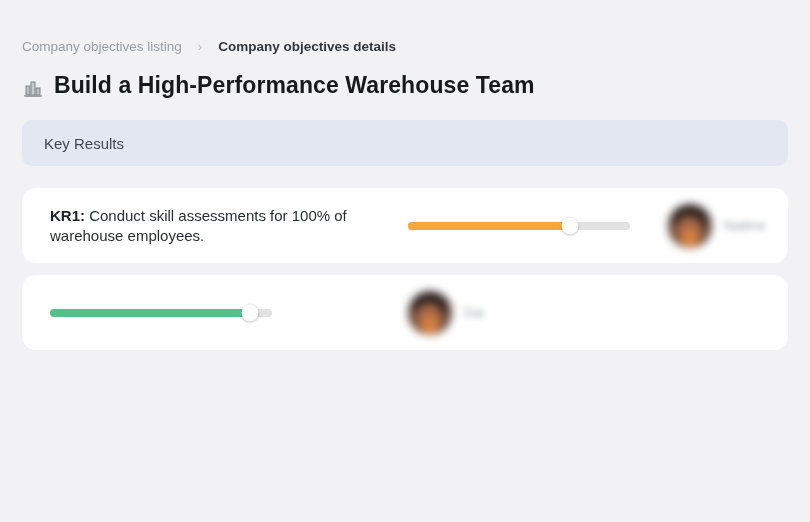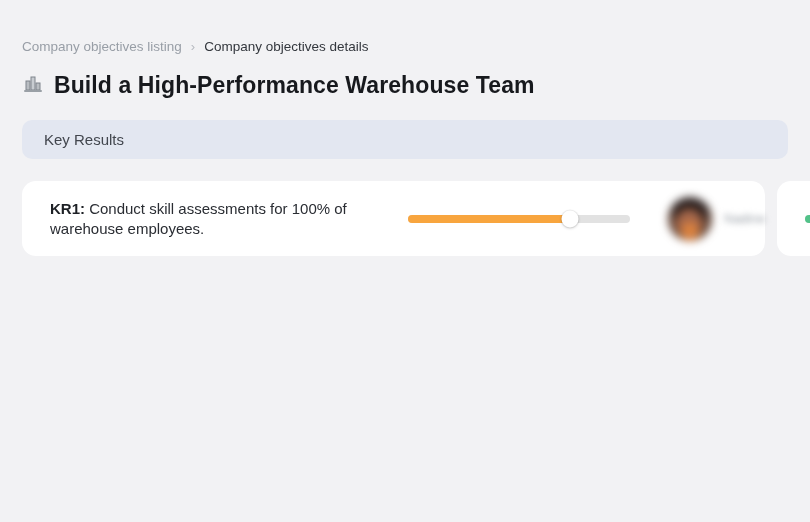--- a/index.html
+++ b/index.html
@@ -7,50 +7,50 @@
   body {
     font-family: "Liberation Sans", "DejaVu Sans", sans-serif;
     background: #f2f2f4;
     color: #25282e;
     overflow: hidden;
     position: relative;
   }
   .page { padding: 38px 22px 0 22px; }
 
   
-  .breadcrumb { display: flex; align-items: center; gap: 9px; font-size: 13.5px; }
+  .breadcrumb { display: flex; align-items: center; gap: 16px; font-size: 13.5px; }
   .crumb-prev { color: #989ea6; cursor: pointer; }
   .crumb-sep { color: #b6bac0; font-size: 13px; margin-top: 1px; }
-  .crumb-current { color: #33373d; font-weight: 400; }
+  .crumb-current { color: #33373d; font-weight: 700; }
 
   
-  .title-row { display: flex; align-items: flex-start; gap: 10px; margin-top: 18px; }
+  .title-row { display: flex; align-items: flex-end; gap: 10px; margin-top: 18px; }
   .title-icon { width: 22px; height: 22px; display: inline-flex; align-items: flex-end; }
   .page-title { font-size: 23px; font-weight: 700; color: #17191d; letter-spacing: 0.1px; }
 
   
   .section-label { margin-top: 34px; font-size: 13px; color: #82888f; letter-spacing: 0.4px; }
 
   
   .table-header {
     margin-top: 21px;
-    height: 39px;
+    height: 46px;
     background: #e3e7f1;
     border-radius: 10px;
     display: grid;
     grid-template-columns: 370px 258px auto;
     align-items: center;
     padding-left: 22px;
     font-size: 15px;
     color: #42464e;
     font-weight: 500;
   }
 
   
-  .rows { display: flex; flex-direction: row; gap: 12px; margin-top: 22px; }
+  .rows { display: flex; flex-direction: column; gap: 12px; margin-top: 22px; }
   .kr-row {
     background: #ffffff;
     border-radius: 14px;
     height: 75px;
     display: grid;
     grid-template-columns: 358px 260px auto;
     align-items: center;
     padding-left: 28px;
     cursor: pointer;
   }

